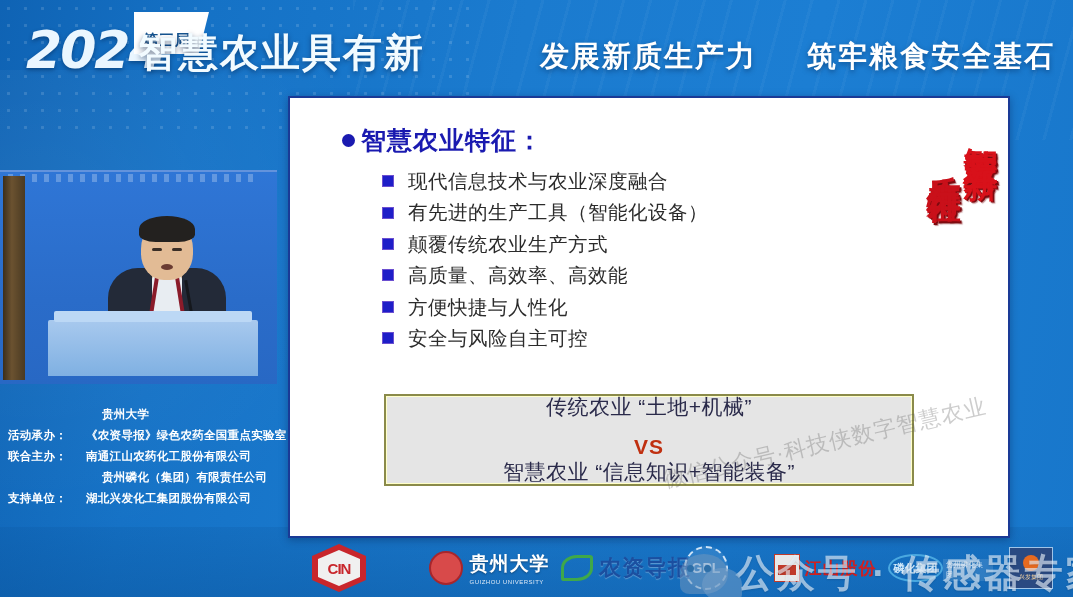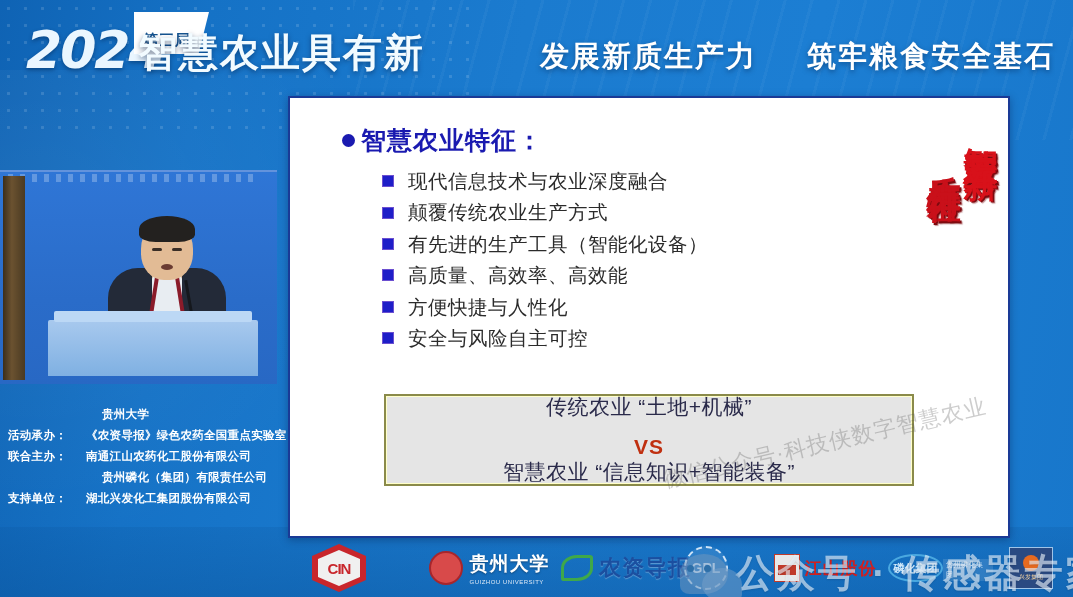--- a/index.html
+++ b/index.html
@@ -308,25 +308,25 @@
       <span>智慧农业特征：</span>
     </div>
 
     <div class="bullets">
       <div class="b-item">
         <span class="b-sq"></span>
         <span class="b-text">现代信息技术与农业深度融合</span>
       </div>
       <div class="b-item">
         <span class="b-sq"></span>
+        <span class="b-text">有先进的生产工具（智能化设备）</span>
+      </div>
+      <div class="b-item">
+        <span class="b-sq"></span>
         <span class="b-text">颠覆传统农业生产方式</span>
-      </div>
-      <div class="b-item">
-        <span class="b-sq"></span>
-        <span class="b-text">有先进的生产工具（智能化设备）</span>
       </div>
       <div class="b-item">
         <span class="b-sq"></span>
         <span class="b-text">高质量、高效率、高效能</span>
       </div>
       <div class="b-item">
         <span class="b-sq"></span>
         <span class="b-text">方便快捷与人性化</span>
       </div>
       <div class="b-item">

